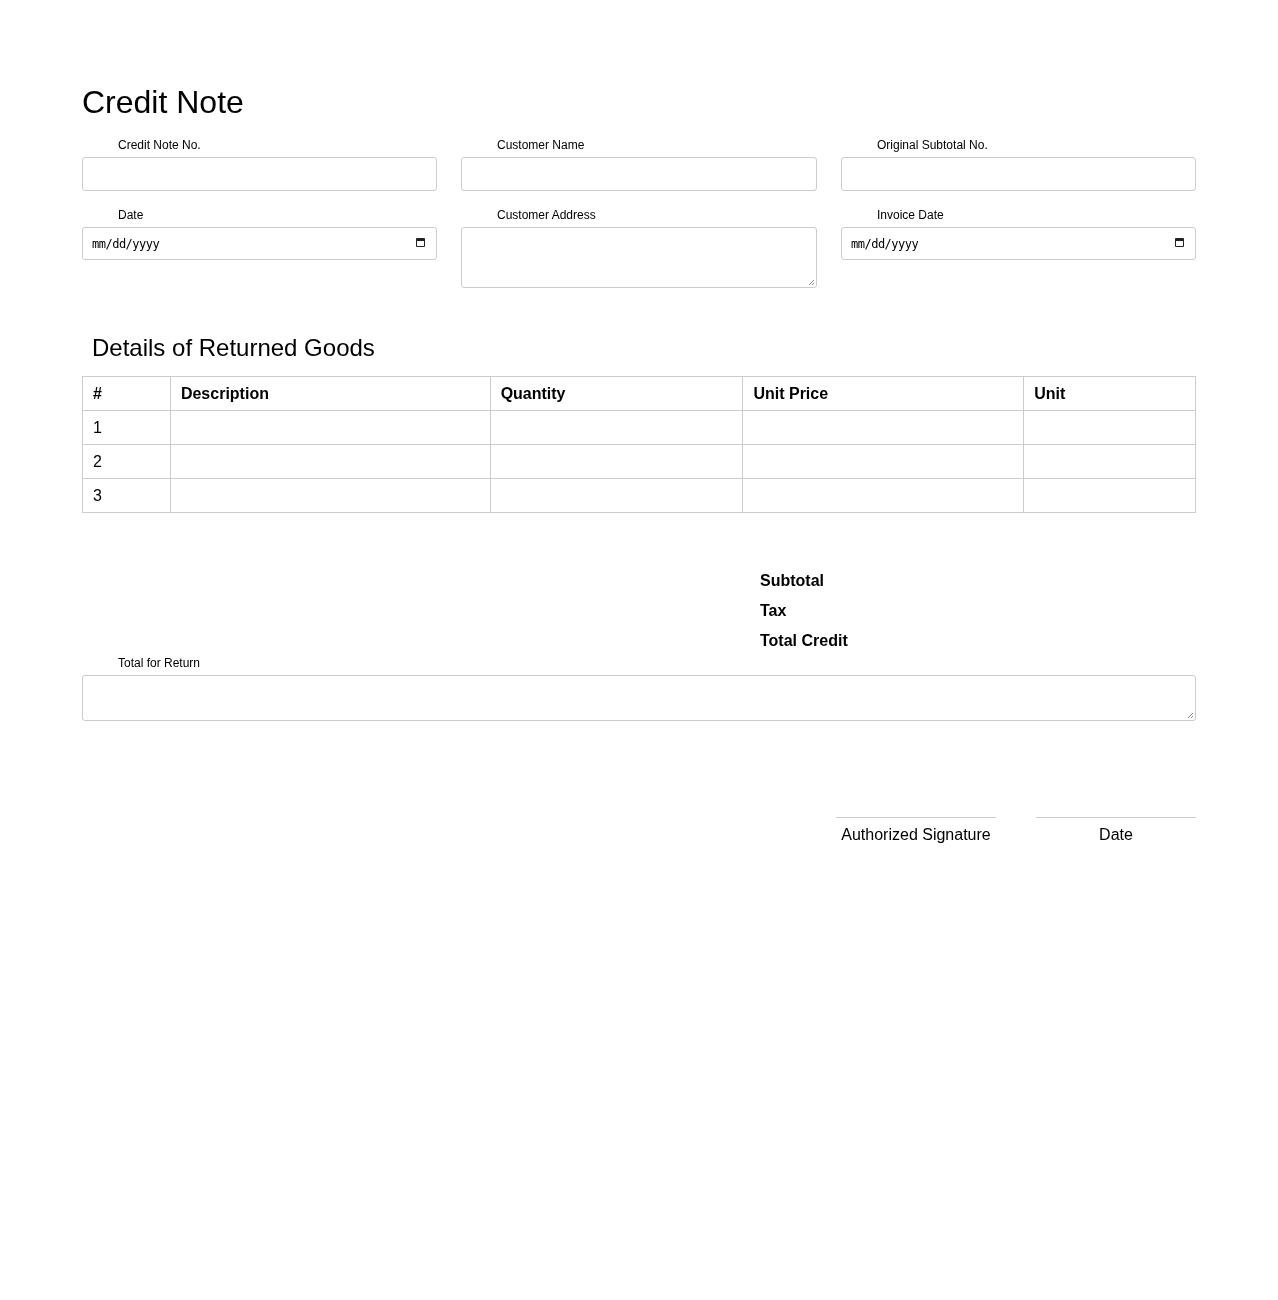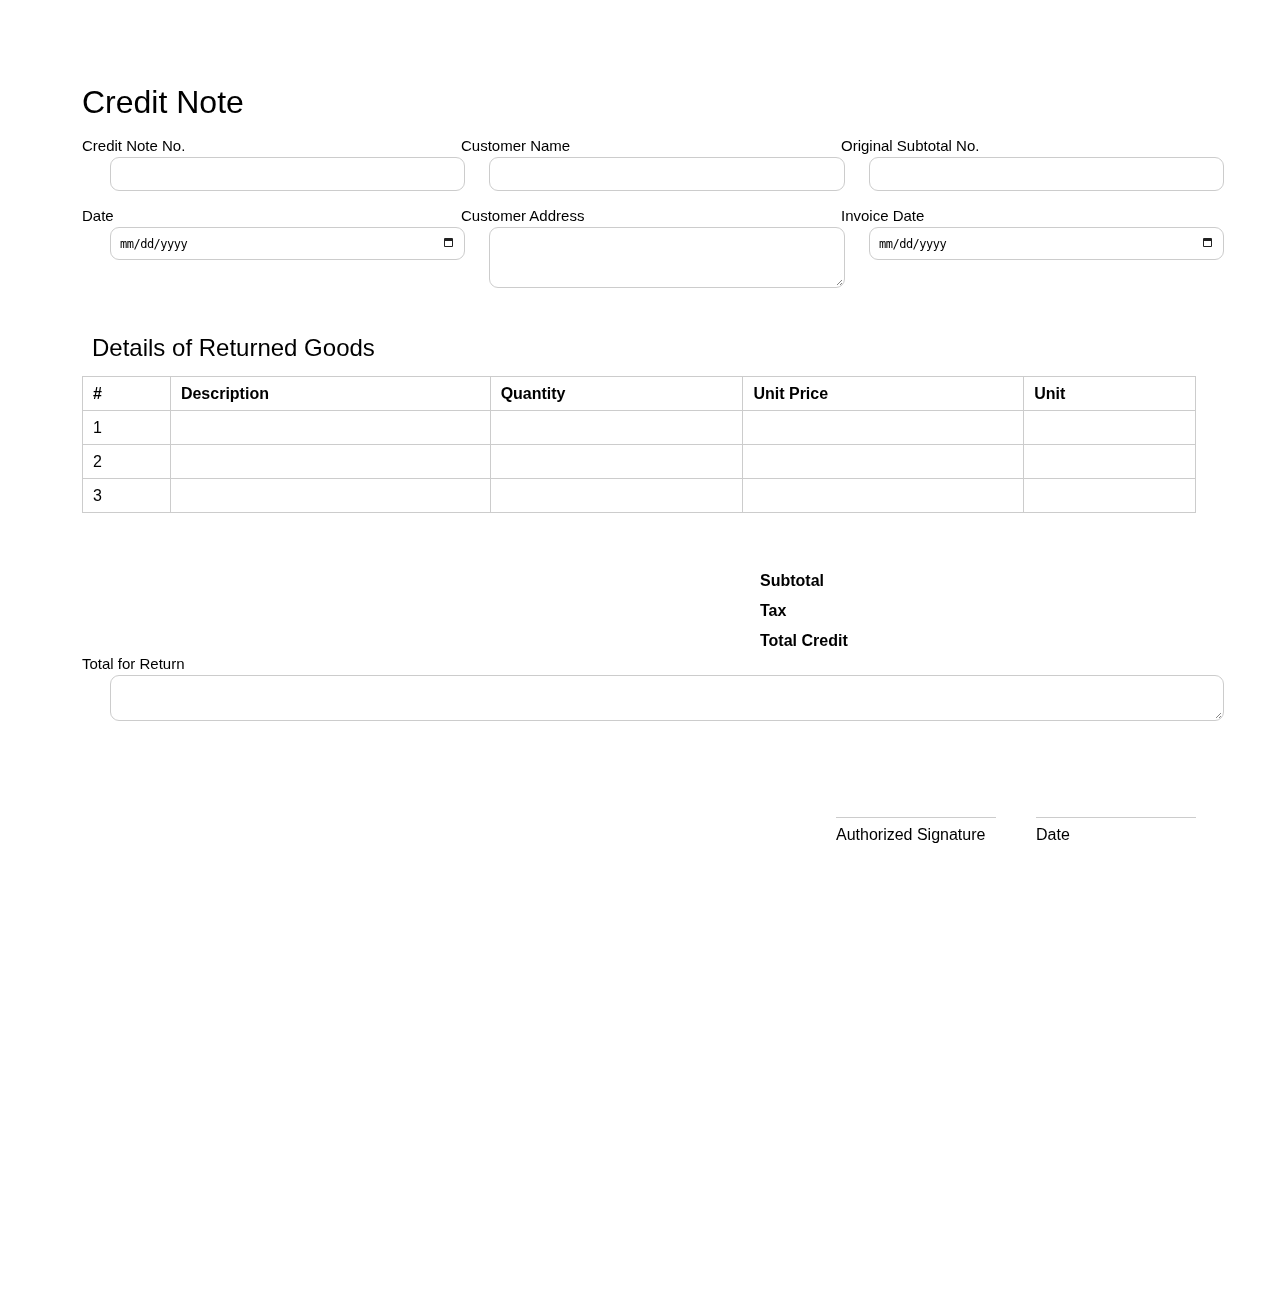--- a/index.html
+++ b/index.html
@@ -1,31 +1,31 @@
 <!DOCTYPE html>
 <html><head>
 <meta charset="utf-8">
 <style>
   html, body { margin: 0; padding: 0; background: #ffffff; }
   body { width: 1278px; height: 1300px; font-family: "Liberation Sans", sans-serif; color: #000; position: relative; }
   .page { position: absolute; left: 82px; top: 0; width: 1114px; }
   h1 { position: absolute; top: 84px; left: 0; margin: 0; font-size: 32px; font-weight: normal; line-height: 36px; }
-  .field-label { position: absolute; font-size: 15px; line-height: 17px; }
-  .inp { position: absolute; box-sizing: border-box; border: 1px solid #cccccc; border-radius: 9px; background: #fff; margin-left: 28px; }
+  .field-label { position: absolute; font-size: 12px; line-height: 17px; margin-left: 36px; }
+  .inp { position: absolute; box-sizing: border-box; border: 1px solid #cccccc; border-radius: 3px; background: #fff; }
   .date-inp { font-family: "DejaVu Sans Mono", monospace; font-size: 12px; }
   .date-text { position: absolute; left: 9px; top: 9px; letter-spacing: -0.5px; }
   .cal-icon { position: absolute; right: 11px; top: 10px; width: 9px; height: 9px; border: 1.5px solid #222; border-top-width: 3px; border-radius: 1px; box-sizing: border-box; }
   .resize { position: absolute; right: 1px; bottom: 1px; width: 8px; height: 8px; }
   h2 { position: absolute; top: 324px; left: 0; margin: 10px; font-size: 24px; font-weight: normal; line-height: 28px; }
   table { position: absolute; top: 376px; left: 0; width: 1114px; border-collapse: collapse; }
   th, td { border: 1px solid #cccccc; height: 34px; padding: 0 0 0 10px; text-align: left; font-size: 16px; box-sizing: border-box; }
   th { font-weight: bold; }
   .totals { position: absolute; left: 678px; top: 571px; font-size: 16px; font-weight: bold; }
   .totals div { height: 30px; line-height: 20px; }
-  .sig { position: absolute; top: 817px; width: 160px; border-top: 1px solid #cccccc; text-align: left; font-size: 16px; padding-top: 8px; }
+  .sig { position: absolute; top: 817px; width: 160px; border-top: 1px solid #cccccc; text-align: center; font-size: 16px; padding-top: 8px; }
 </style>
 </head>
 <body>
 
 <div class="page">
   <h1>Credit Note</h1>
 
   <div class="field-label" style="left:0;top:137px;">Credit Note No.</div>
   <div class="inp" style="left:0;top:157px;width:355px;height:34px;"></div>
 

